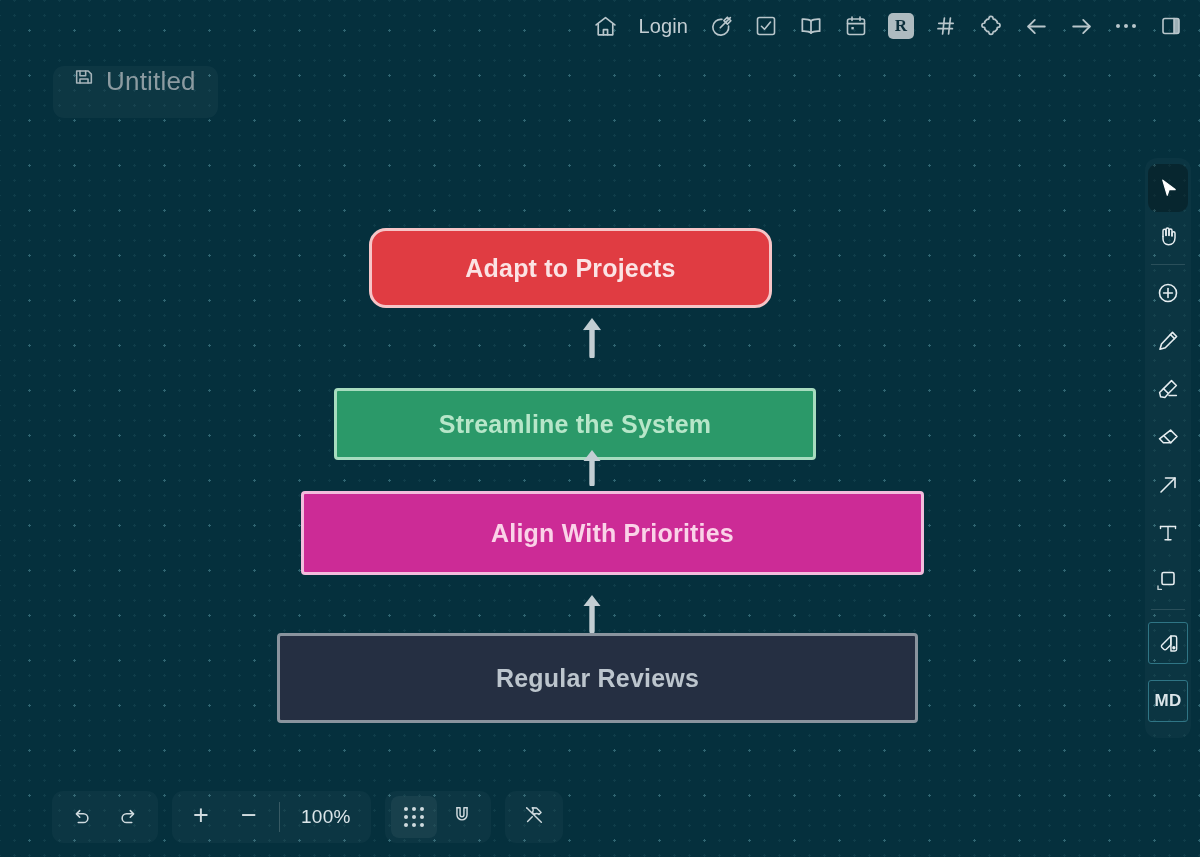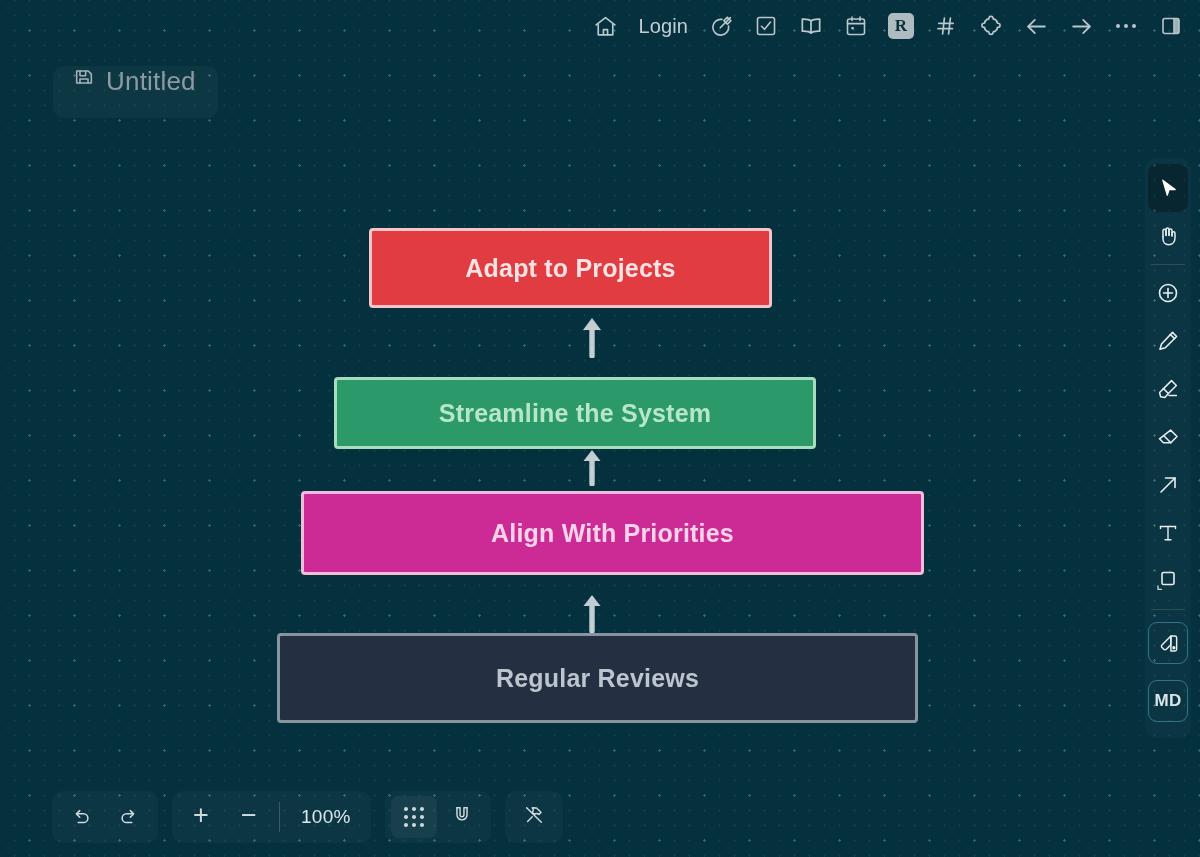--- a/index.html
+++ b/index.html
@@ -131,21 +131,21 @@
     display: flex; align-items: center; justify-content: center;
     color: #e6edf0;
     border-radius: 9px;
     cursor: pointer;
   }
   .tool.active { background: rgba(0,0,0,0.28); }
   .tool.boxed {
     border: 1px solid #2f7585;
     height: 42px; width: 40px;
     margin: 8px 0;
-    border-radius: 9px;
+    border-radius: 3px;
   }
   .tool .md { font-size: 17px; font-weight: bold; color: #dbe5e9; letter-spacing: .3px; }
   .rail-sep {
     width: 34px; height: 1px;
     background: rgba(255,255,255,0.13);
     margin: 4px 0;
   }
 
   
   .bottombar {
@@ -288,25 +288,25 @@
         <path d="M4 5.5h12.6L20 8.9v9.6H4z"></path>
         <path d="M7.6 5.5v5.1h6.2V5.5"></path>
         <path d="M7.6 18.5v-4.3h8.8v4.3"></path>
       </svg>
     </span>
     <span class="t-text">Untitled</span>
   </div>
 
   <div class="canvas">
 
-    <div class="node" style="left:369px; top:228px; width:403px; height:80px; background:#e03c42; border-color:#f6c5c7; color:#fbe3e4;">
+    <div class="node" style="left:369px; top:228px; width:403px; height:80px; background:#e03c42; border-color:#f6c5c7; color:#fbe3e4;border-radius:17px;">
       <span>Adapt to Projects</span>
     </div>
 
-    <div class="node" style="left:334px; top:377px; width:482px; height:72px; background:#2b9969; border-color:#a7dcbf; color:#b7e6c9;">
+    <div class="node" style="left:334px; top:388px; width:482px; height:72px; background:#2b9969; border-color:#a7dcbf; color:#b7e6c9;">
       <span>Streamline the System</span>
     </div>
 
     <div class="node" style="left:301px; top:491px; width:623px; height:84px; background:#cc2b96; border-color:#f3bcdd; color:#fad3e8;">
       <span>Align With Priorities</span>
     </div>
 
     <div class="node" style="left:277px; top:633px; width:641px; height:90px; background:#252f42; border-color:#8a949e; color:#bcc5cd;">
       <span>Regular Reviews</span>
     </div>

